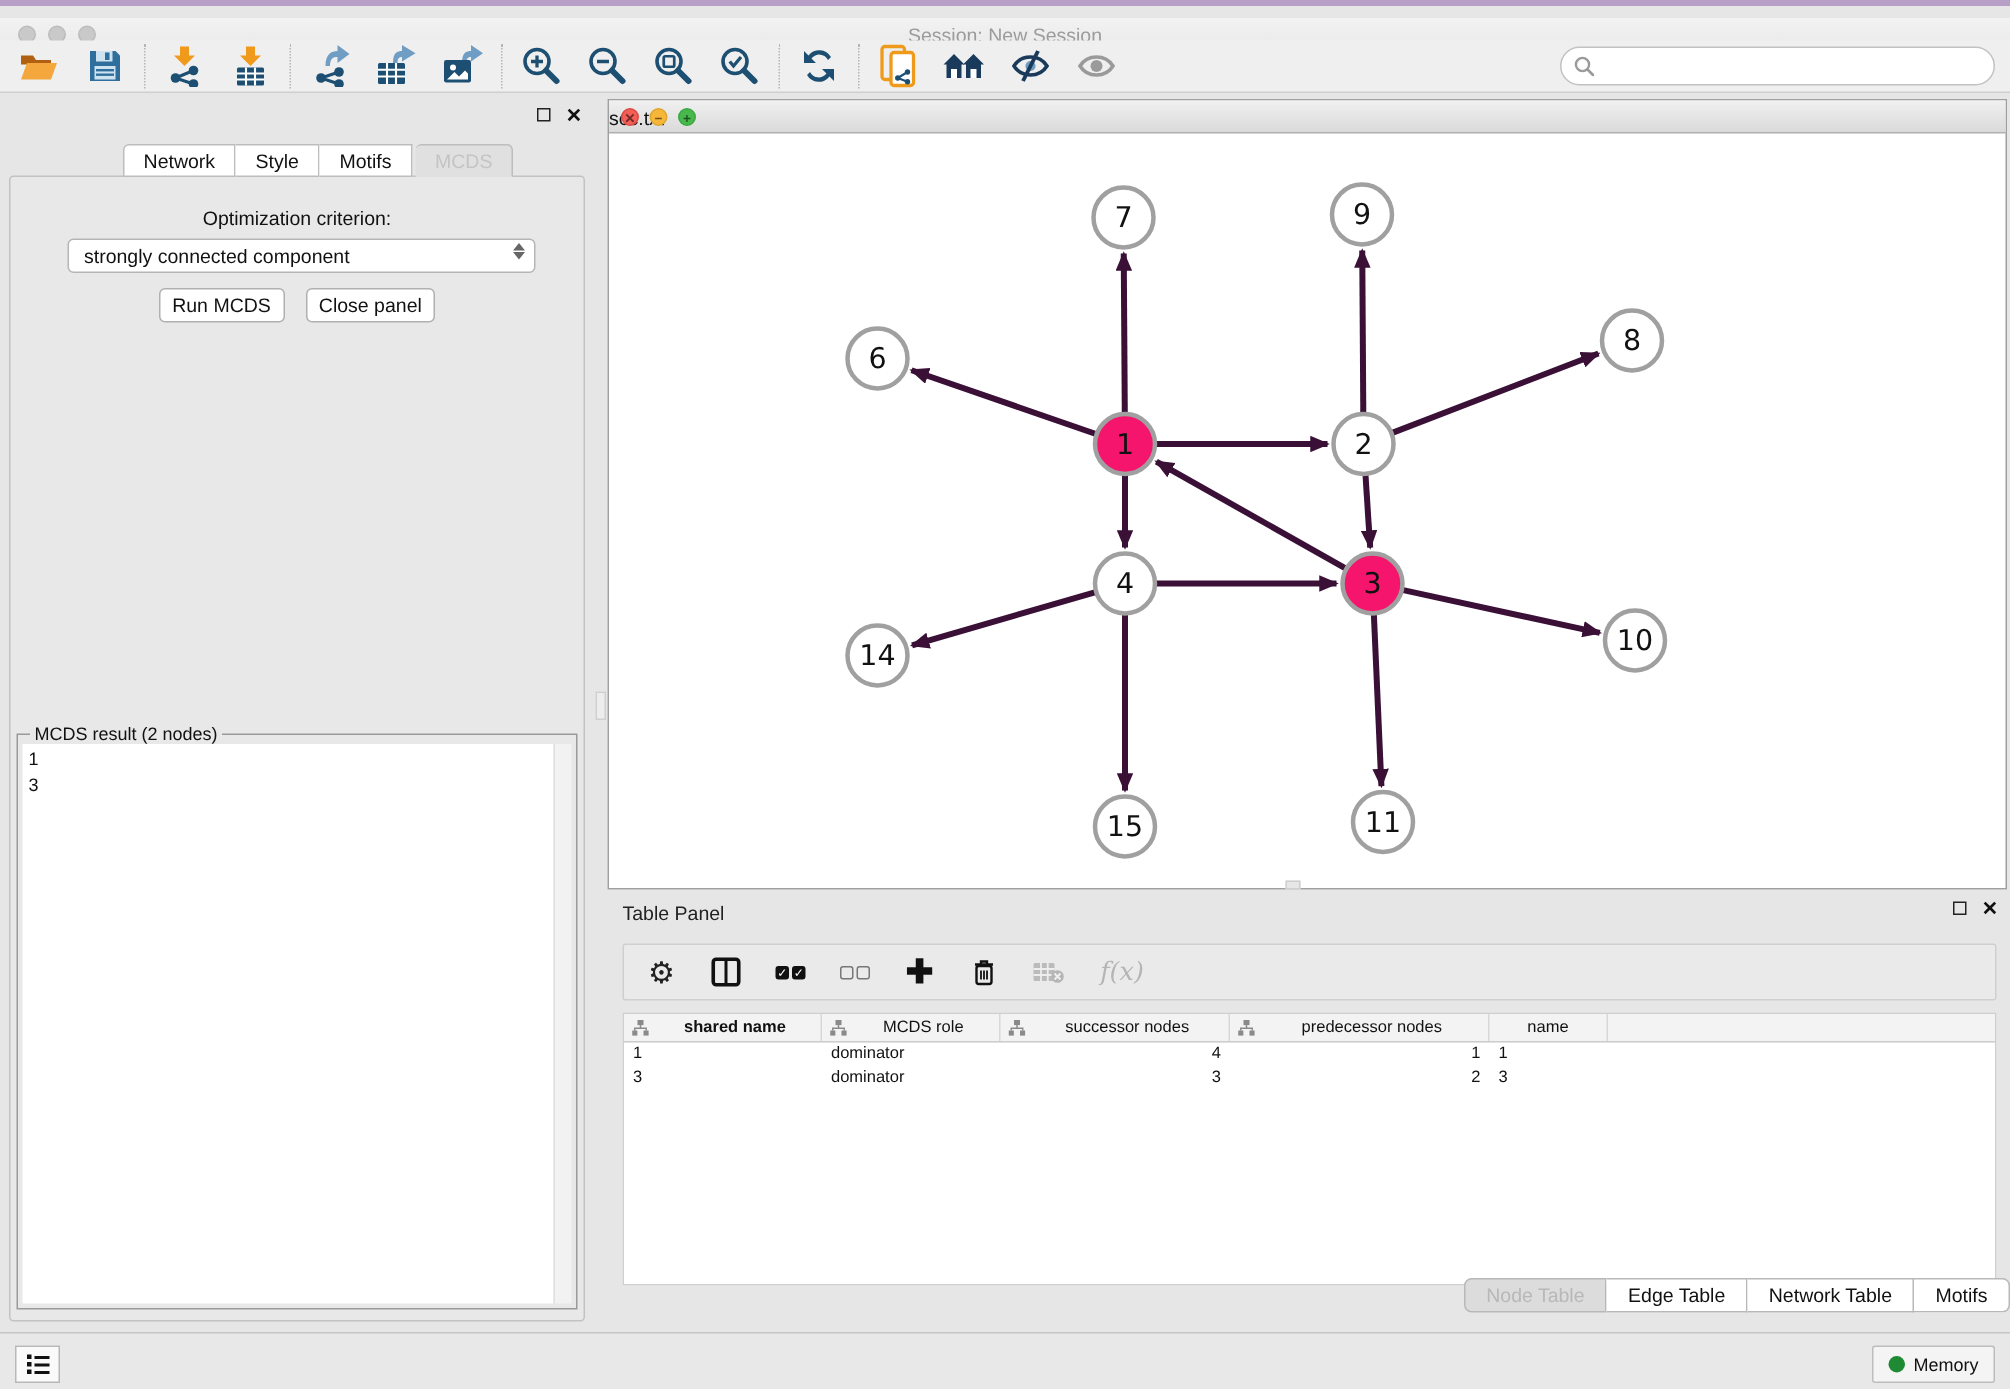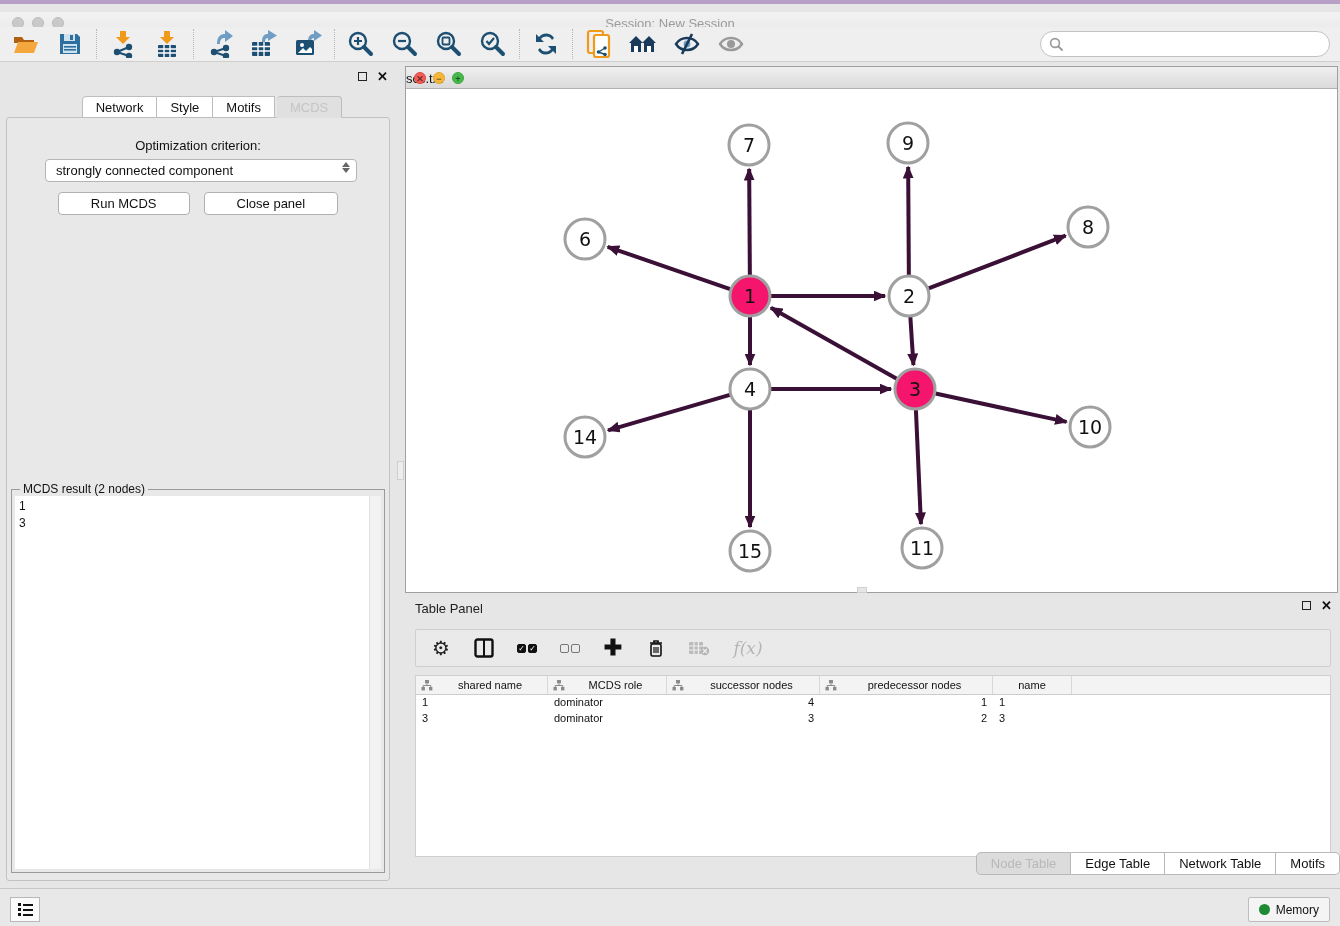--- a/index.html
+++ b/index.html
@@ -43,21 +43,21 @@
   .opt-label { text-align:center; font-size:13px; color:#111; margin-top:20px; }
   .dropdown { position:absolute; left:38px; top:41px; width:312px; height:23px; background:#fff;
               border:1px solid #b5b5b5; border-radius:4px; font-size:13px; color:#111;
               display:flex; align-items:center; padding-left:10px; }
   .dd-arrows { position:absolute; right:6px; top:2px; display:flex; flex-direction:column; gap:1px; }
   .dd-arrows span { width:0; height:0; border-left:4px solid transparent; border-right:4px solid transparent; }
   .dd-up { border-bottom:5px solid #666; }
   .dd-dn { border-top:5px solid #666; }
   .cp-btnrow { position:absolute; left:0; top:74px; width:100%; display:flex; justify-content:center; gap:14px; }
   .btn { height:23px; background:#fff; border:1px solid #b0b0b0; border-radius:4px;
-         font-size:13px; color:#111; padding:0 32px; font-family:"Liberation Sans",sans-serif; }
+         font-size:13px; color:#111; padding:0 8px; font-family:"Liberation Sans",sans-serif; }
 
   .result-box { position:absolute; left:4px; top:371px; width:374px; height:384px;
                 border:1px solid #9a9a9a; background:#e8e8e8; }
   .result-legend { position:absolute; left:8px; top:-8px; background:#e8e8e8; font-size:12px; color:#111; padding:0 3px; }
   .result-text { position:absolute; left:3px; top:6px; right:15px; bottom:3px; background:#fff;
                  font-size:12px; color:#111; padding:2px 4px; white-space:pre; line-height:17px; }
   .result-scroll { position:absolute; right:3px; top:6px; width:12px; bottom:3px; background:#f2f2f2; border-left:1px solid #e0e0e0; }
 
   
   .net-frame { position:absolute; left:405px; top:66px; width:933px; height:527px;
@@ -450,21 +450,21 @@
       <path d="M15 9 l4 4 M19 9 l-4 4" stroke="#eee" stroke-width="1.4"></path>
     </svg>
   </span>
   <span class="tico" style="width:34px">
       <span class="fx">f(x)</span>
     </span>
 </div>
 
 <div class="tbl">
   <div class="tbl-head" id="tbl-head">
-      <div class="th" style="width: 132px;">
+      <div class="th" style="width: 132px; font-weight: bold;">
         <span style="margin-left: 5px; display: flex; align-items: center;">
           <svg width="12" height="11" viewBox="0 0 12 11">
             <rect x="4" y="0" width="4" height="3.4" fill="#8a8a8a"></rect>
             <rect x="0.5" y="7" width="3.4" height="3.4" fill="#8a8a8a"></rect>
             <rect x="8" y="7" width="3.4" height="3.4" fill="#8a8a8a"></rect>
             <path d="M6 3.4 V5.5 M2.2 7 V5.5 H9.8 V7" fill="none" stroke="#8a8a8a" stroke-width="1"></path>
           </svg>
         </span>
         <span class="lbl">shared name</span>
       </div>

